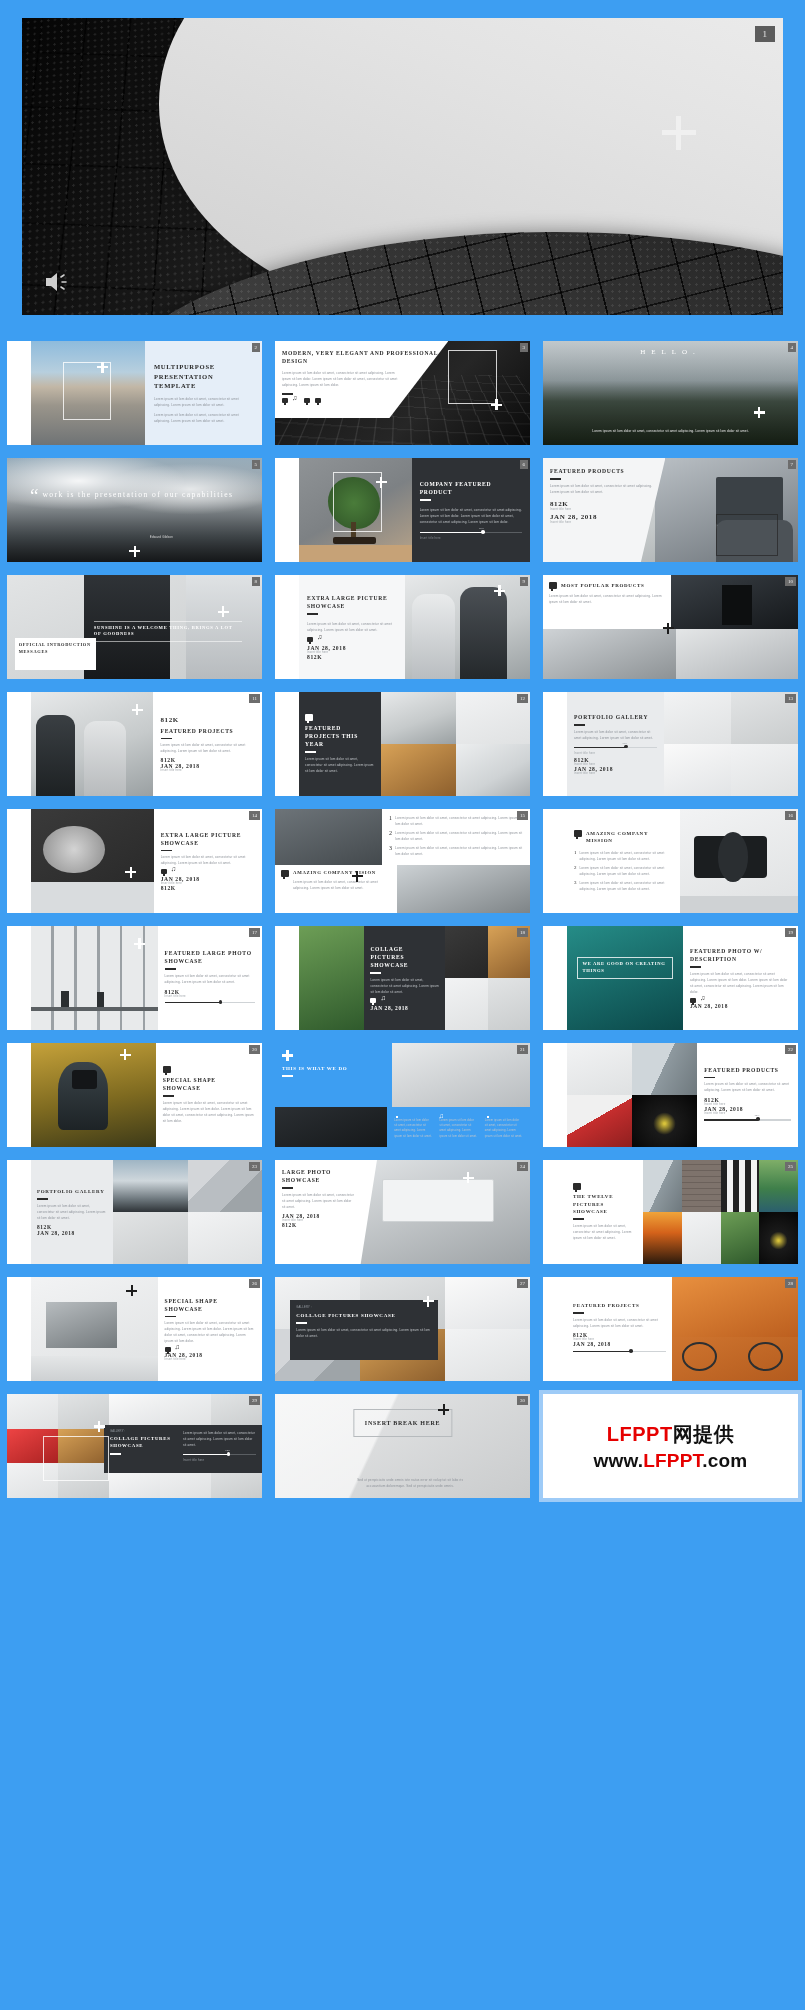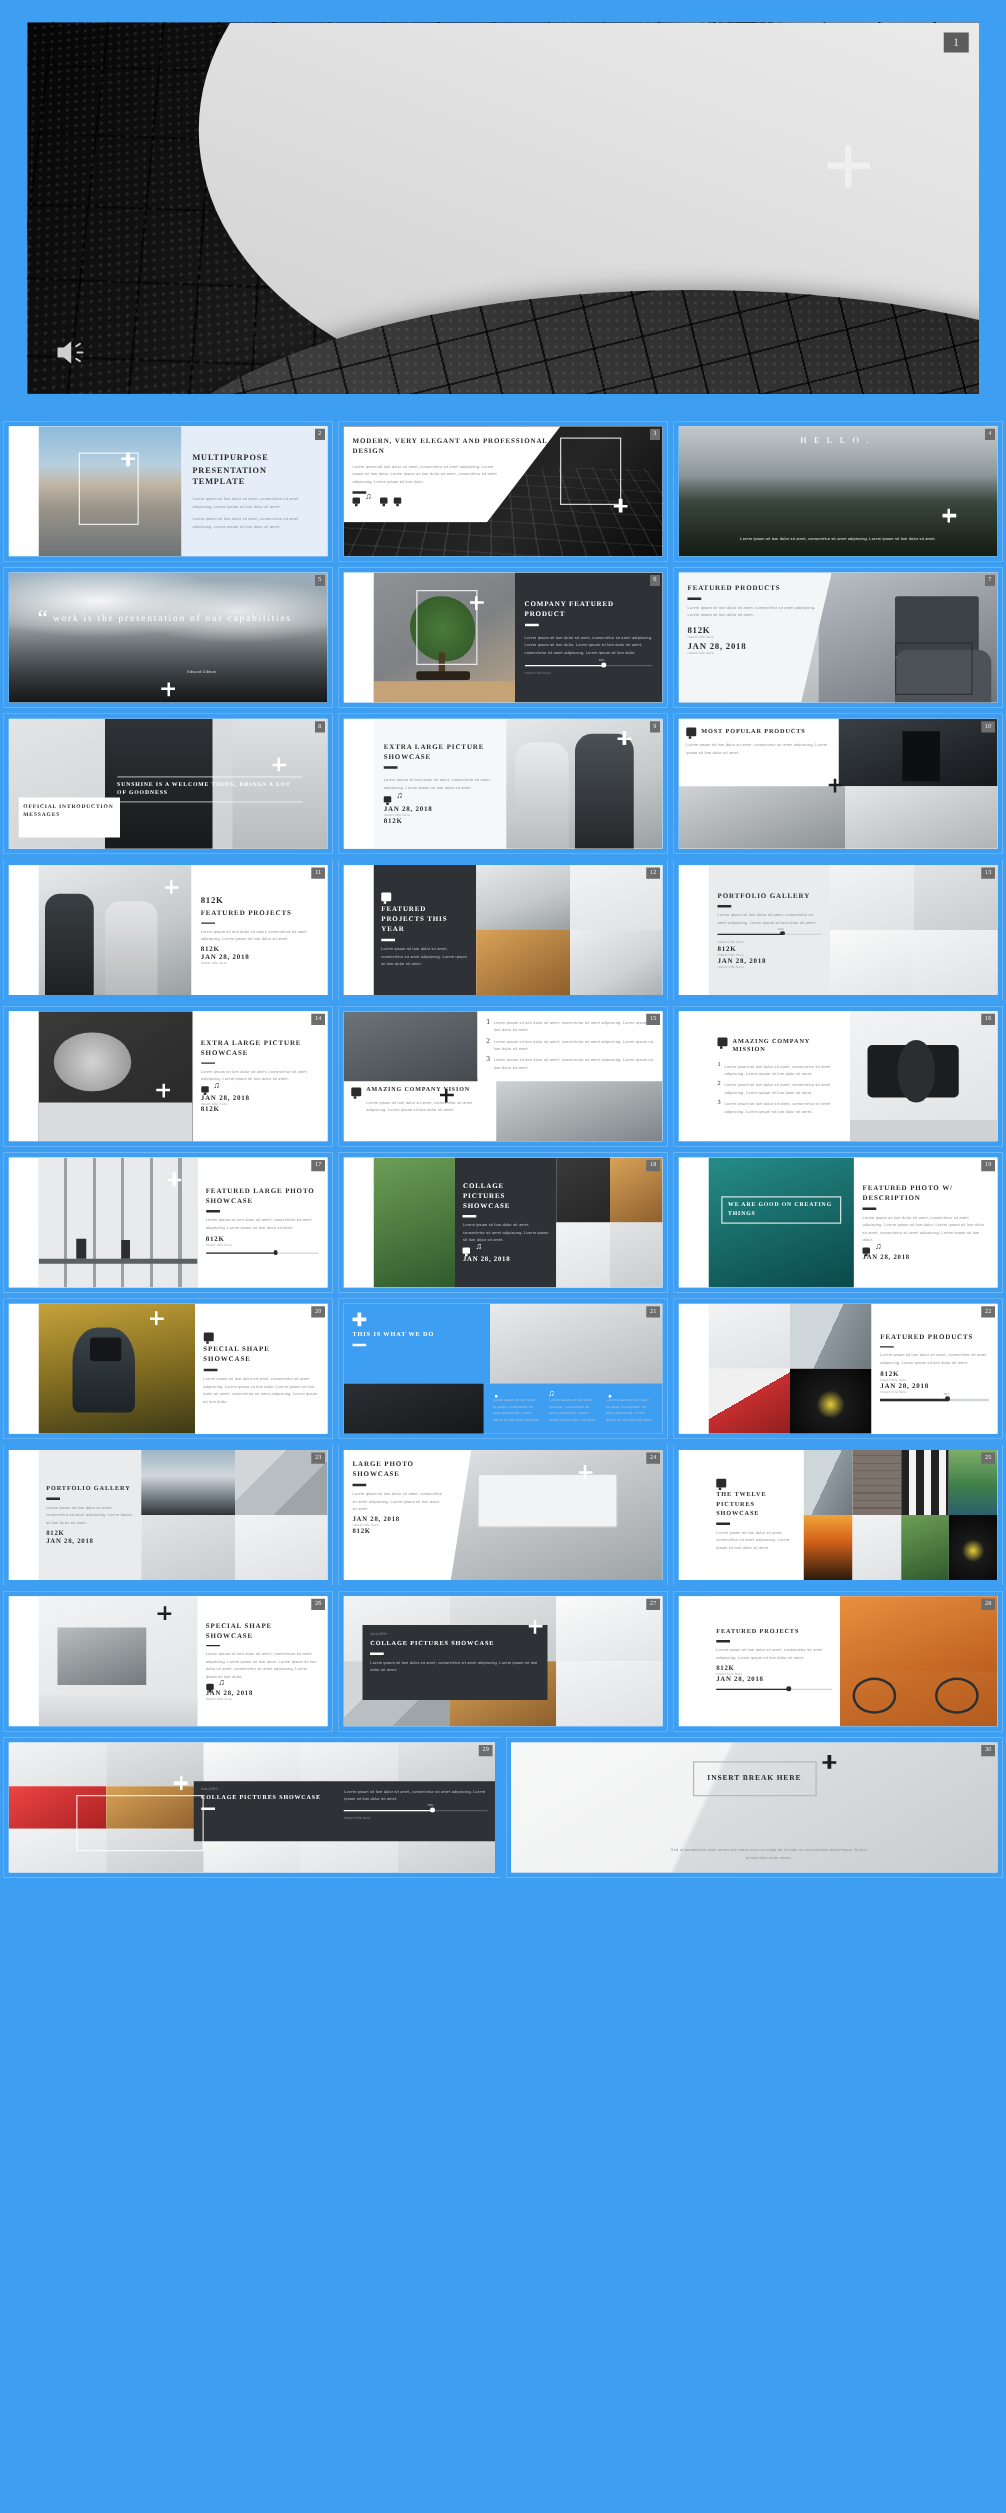--- a/index.html
+++ b/index.html
@@ -893,16 +893,22 @@
         <div class="slide" style="display:block;background:linear-gradient(150deg,#e9eaeb,#c9cbcc)">
           <div style="position:absolute;inset:0;background:linear-gradient(115deg,rgba(255,255,255,.65) 0 40%,rgba(255,255,255,0) 41%)"></div>
           <div style="position:absolute;left:50%;top:14%;transform:translateX(-50%);border:1.2px solid #b6babd;padding:7px 11px;text-align:center">
             <div class="t-h" style="font-size:6px;line-height:2">INSERT BREAK HERE</div>
           </div>
           <div class="t-b" style="position:absolute;left:32%;right:26%;bottom:9%;text-align:center">Sed ut perspiciatis unde omnis iste natus error sit volup tat sit labo ris accusantium doloremque. Sed ut perspiciatis unde omnis.</div>
           <div class="plus dk" style="left:64%;top:10%"></div>
         </div>
       </div>
 
+      <div class="cell blank">
+        <div class="brand">
+          <div class="brand-1"><em>LFPPT</em><span>网提供</span></div>
+          <div class="brand-2"><span>www.</span><em>LFPPT</em><span>.com</span></div>
+        </div>
+      </div>
     </div>
 
   </div>
 </div>
 
 </body></html>

